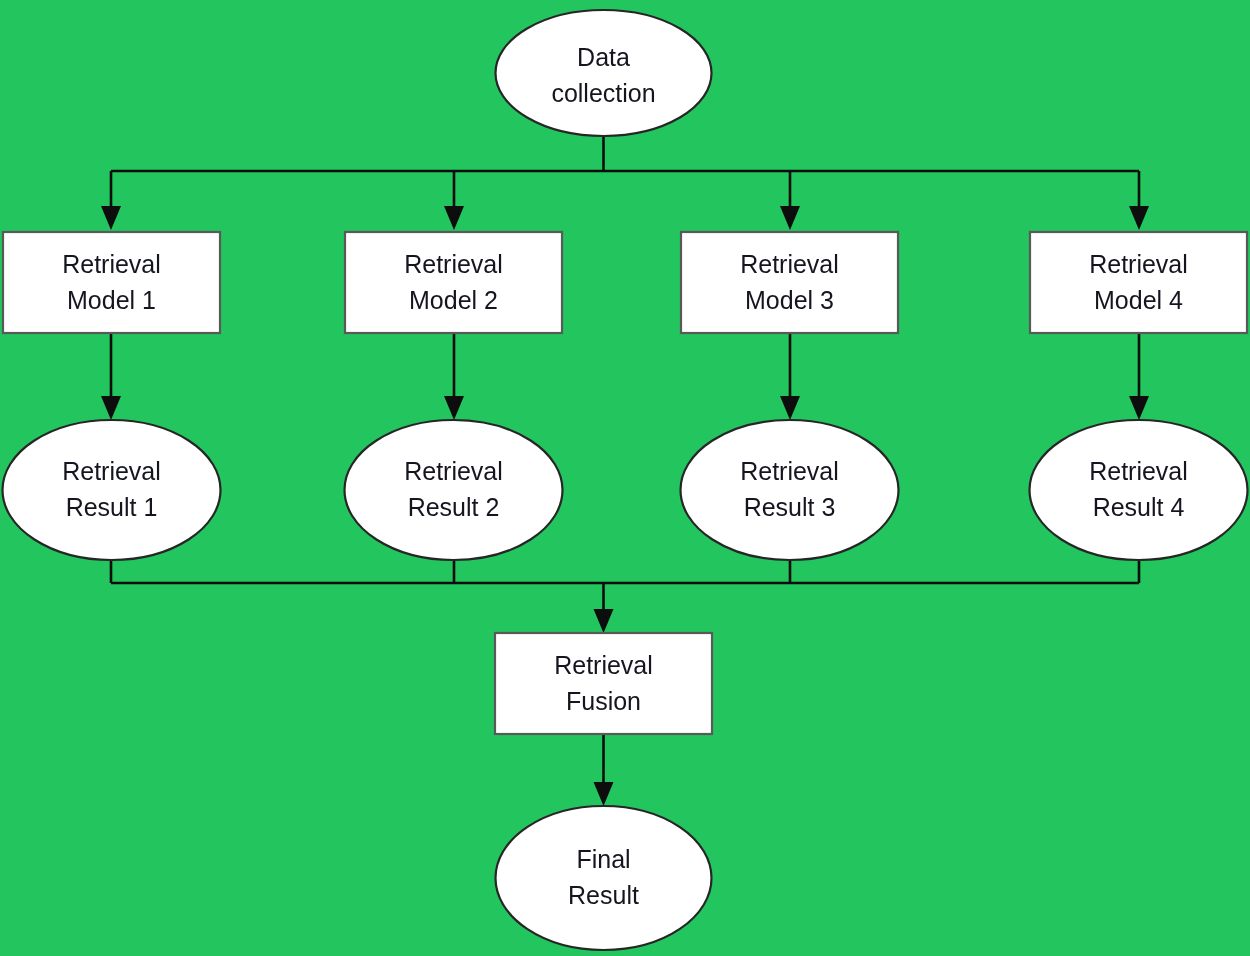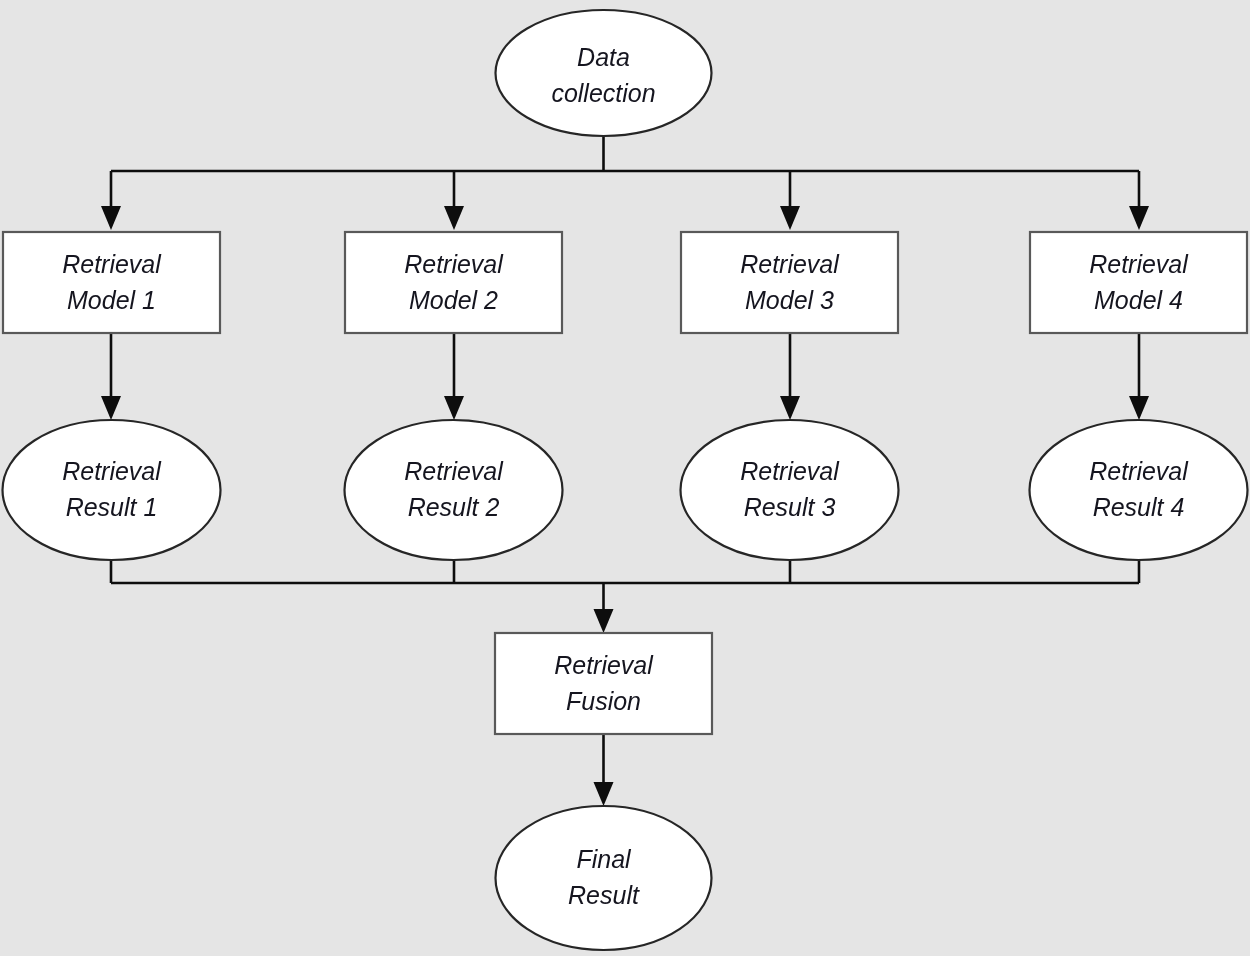--- a/index.html
+++ b/index.html
@@ -10,22 +10,21 @@
   body {
     width: 1250px;
     height: 956px;
     font-family: "Liberation Sans", sans-serif;
     overflow: hidden;
   }
   #diagram-root {
     position: relative;
     width: 1250px;
     height: 956px;
-    background: #e5e5e5;
-    font-style: italic;
+    background: #22c55e;
   }
   svg.flow {
     display: block;
     width: 1250px;
     height: 956px;
   }
   .node-shape-rect {
     fill: #ffffff;
     stroke: #595959;
     stroke-width: 2.2;

